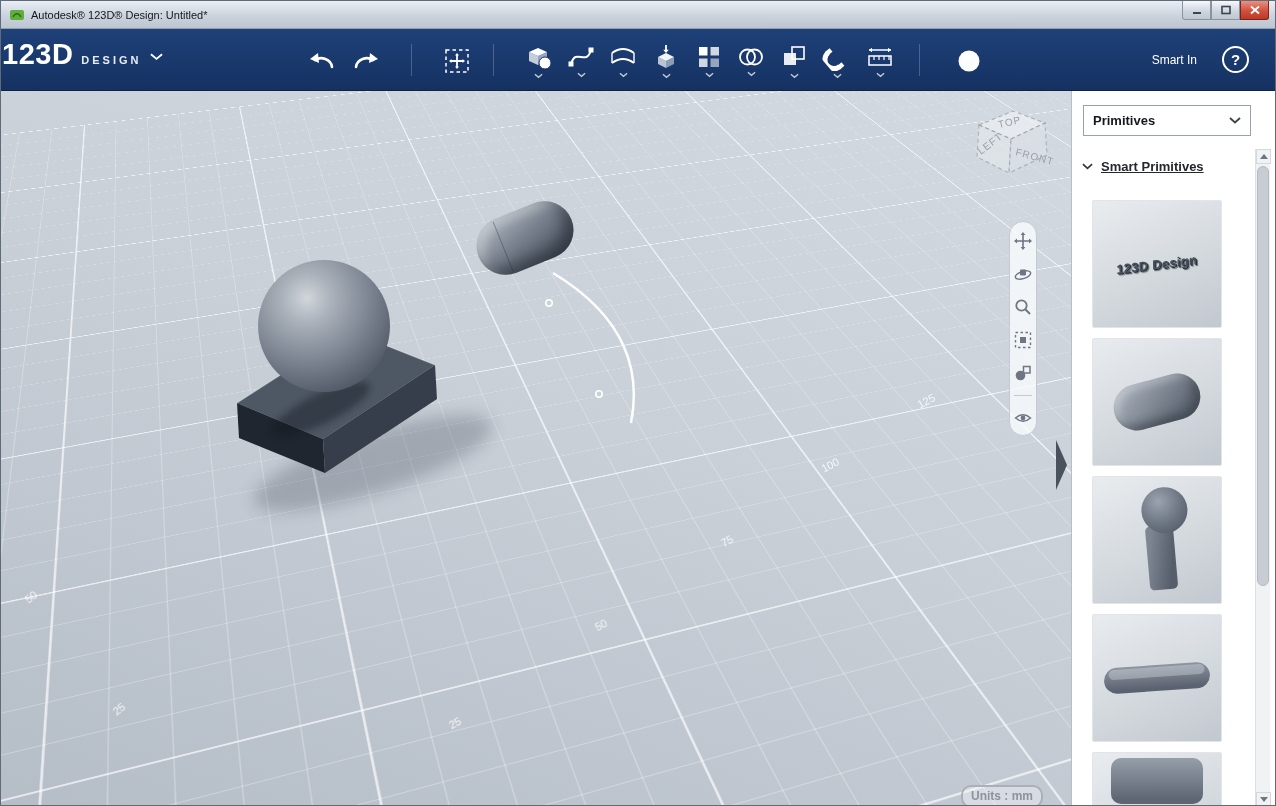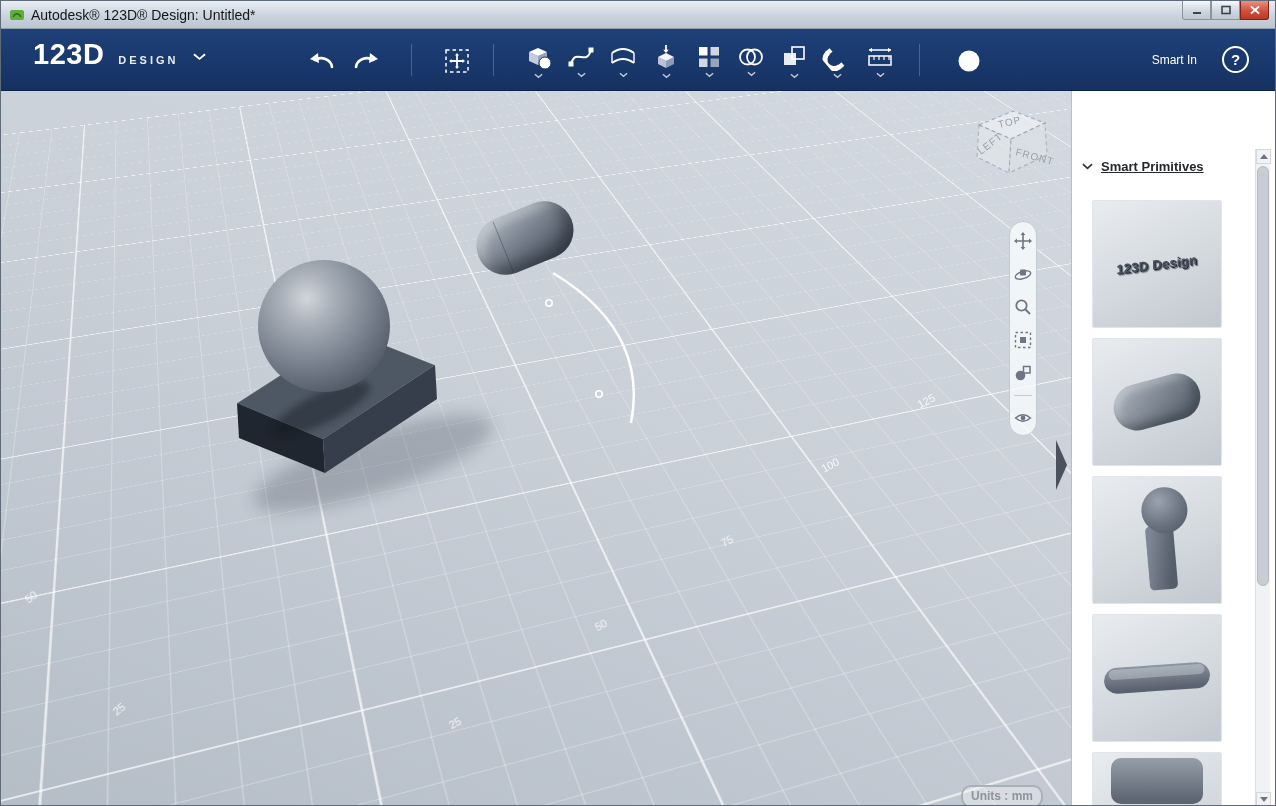--- a/index.html
+++ b/index.html
@@ -2,29 +2,29 @@
 <html><head>
 <meta charset="utf-8">
 <style>
   * { margin:0; padding:0; box-sizing:border-box; }
   html,body { width:1276px; height:806px; overflow:hidden; font-family:"Liberation Sans", sans-serif; background:#9aa3ad; }
   .window { position:relative; width:1276px; height:806px; border:1px solid #5f6b79; background:#fff; overflow:hidden; }
 
   
   .titlebar { position:relative; height:28px; background:linear-gradient(#e9eef4, #cbd3dd 55%, #bcc5d0); border-bottom:1px solid #939daa; display:flex; align-items:center; padding:0 8px; }
   .titlebar .appicon { width:16px; height:16px; margin-right:6px; display:inline-flex; }
-  .titlebar .title { font-size:14px; color:#15181c; }
+  .titlebar .title { font-size:11px; color:#15181c; }
   .wincontrols { position:absolute; top:0; right:6px; display:flex; }
   .wbtn { width:29px; height:19px; display:flex; align-items:center; justify-content:center; border:1px solid #8a94a1; border-top:none; background:linear-gradient(#f6f8fa,#ccd4dd 60%,#bfc8d2); cursor:pointer; }
   .wbtn.min { border-radius:0 0 0 3px; }
   .wbtn.close { border-radius:0 0 3px 0; background:linear-gradient(#e89183,#d1503d 55%,#b93a26); border-color:#7e2316; }
 
   
   .toolbar { position:relative; height:62px; background:linear-gradient(#1e4179,#153161); border-bottom:1px solid #0d2347; }
-  .logo { position:absolute; left:32px; top:11px; display:flex; align-items:baseline; gap:14px; cursor:pointer; color:#fff; }
+  .logo { position:absolute; left:1px; top:11px; display:flex; align-items:baseline; gap:8px; cursor:pointer; color:#fff; }
   .brand { font-size:29px; font-weight:bold; letter-spacing:0.5px; line-height:1; }
   .brandsub { font-size:11px; letter-spacing:3px; font-weight:bold; color:#e8edf5; }
   .logochev { position:relative; top:-3px; }
   .tsep { position:absolute; top:15px; width:1px; height:32px; background:rgba(255,255,255,.22); }
   .tbtn { position:absolute; top:8px; width:36px; height:48px; background:transparent; border:none; display:flex; flex-direction:column; align-items:center; justify-content:center; gap:3px; cursor:pointer; }
   .rot40 { transform:rotate(-40deg); }
   .signin { position:absolute; right:78px; top:24px; color:#fff; font-size:12px; cursor:pointer; }
   .help { position:absolute; right:26px; top:17px; width:27px; height:27px; border:2px solid #fff; border-radius:50%; color:#fff; font-size:15px; font-weight:bold; display:flex; align-items:center; justify-content:center; cursor:pointer; }
 
   
@@ -362,20 +362,26 @@
     </div>
 
     <svg class="ptoggle" width="14" height="52" viewBox="0 0 14 52">
         <polygon points="1,1 12,26 1,51" fill="#49525e"></polygon>
       </svg>
 
     <div class="units">Units : mm</div>
   </div>
 
   <div class="sidebar">
+    <div class="dd">
+      <span>Primitives</span>
+      <svg viewBox="0 0 12 7" width="12" height="7">
+          <path d="M1 1l5 4.5L11 1" fill="none" stroke="#3c434b" stroke-width="1.8"></path>
+        </svg>
+    </div>
 
     <div class="sect">
       <svg viewBox="0 0 12 7" width="11" height="7">
           <path d="M1 1l5 4.5L11 1" fill="none" stroke="#30363d" stroke-width="1.8"></path>
         </svg>
       <span>Smart Primitives</span>
     </div>
 
     <div class="thumb t1">
       <div class="ext-text">123D Design</div>

